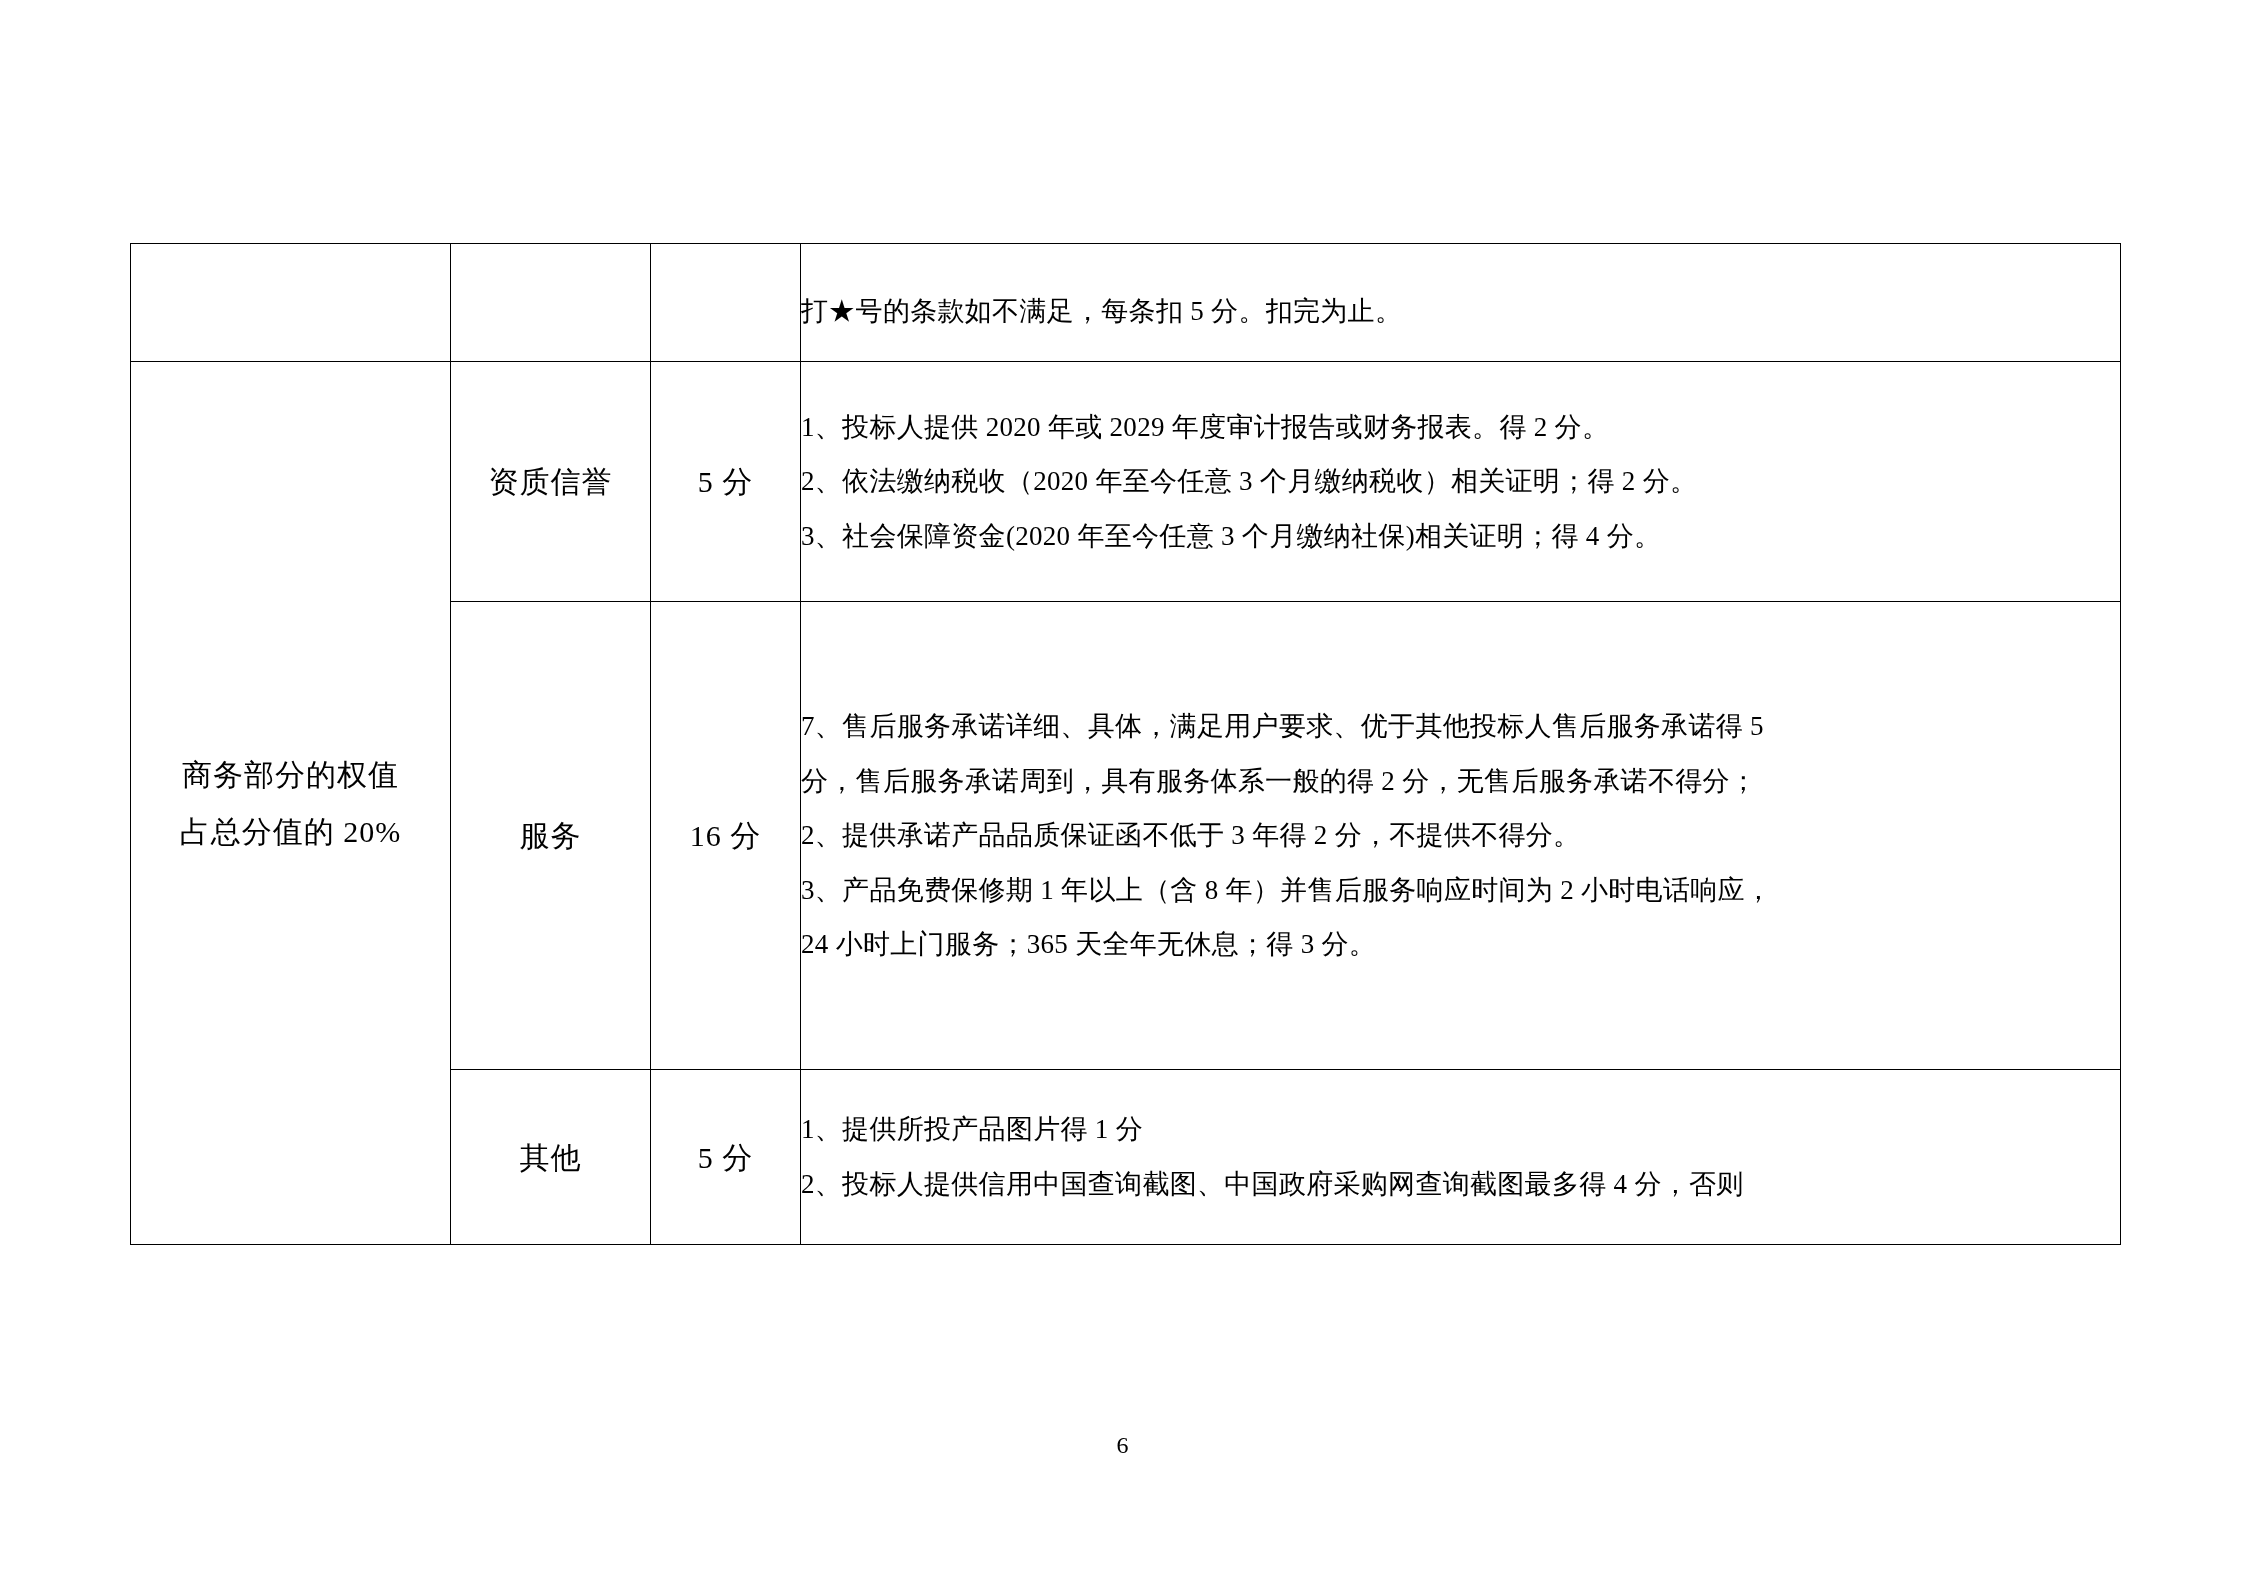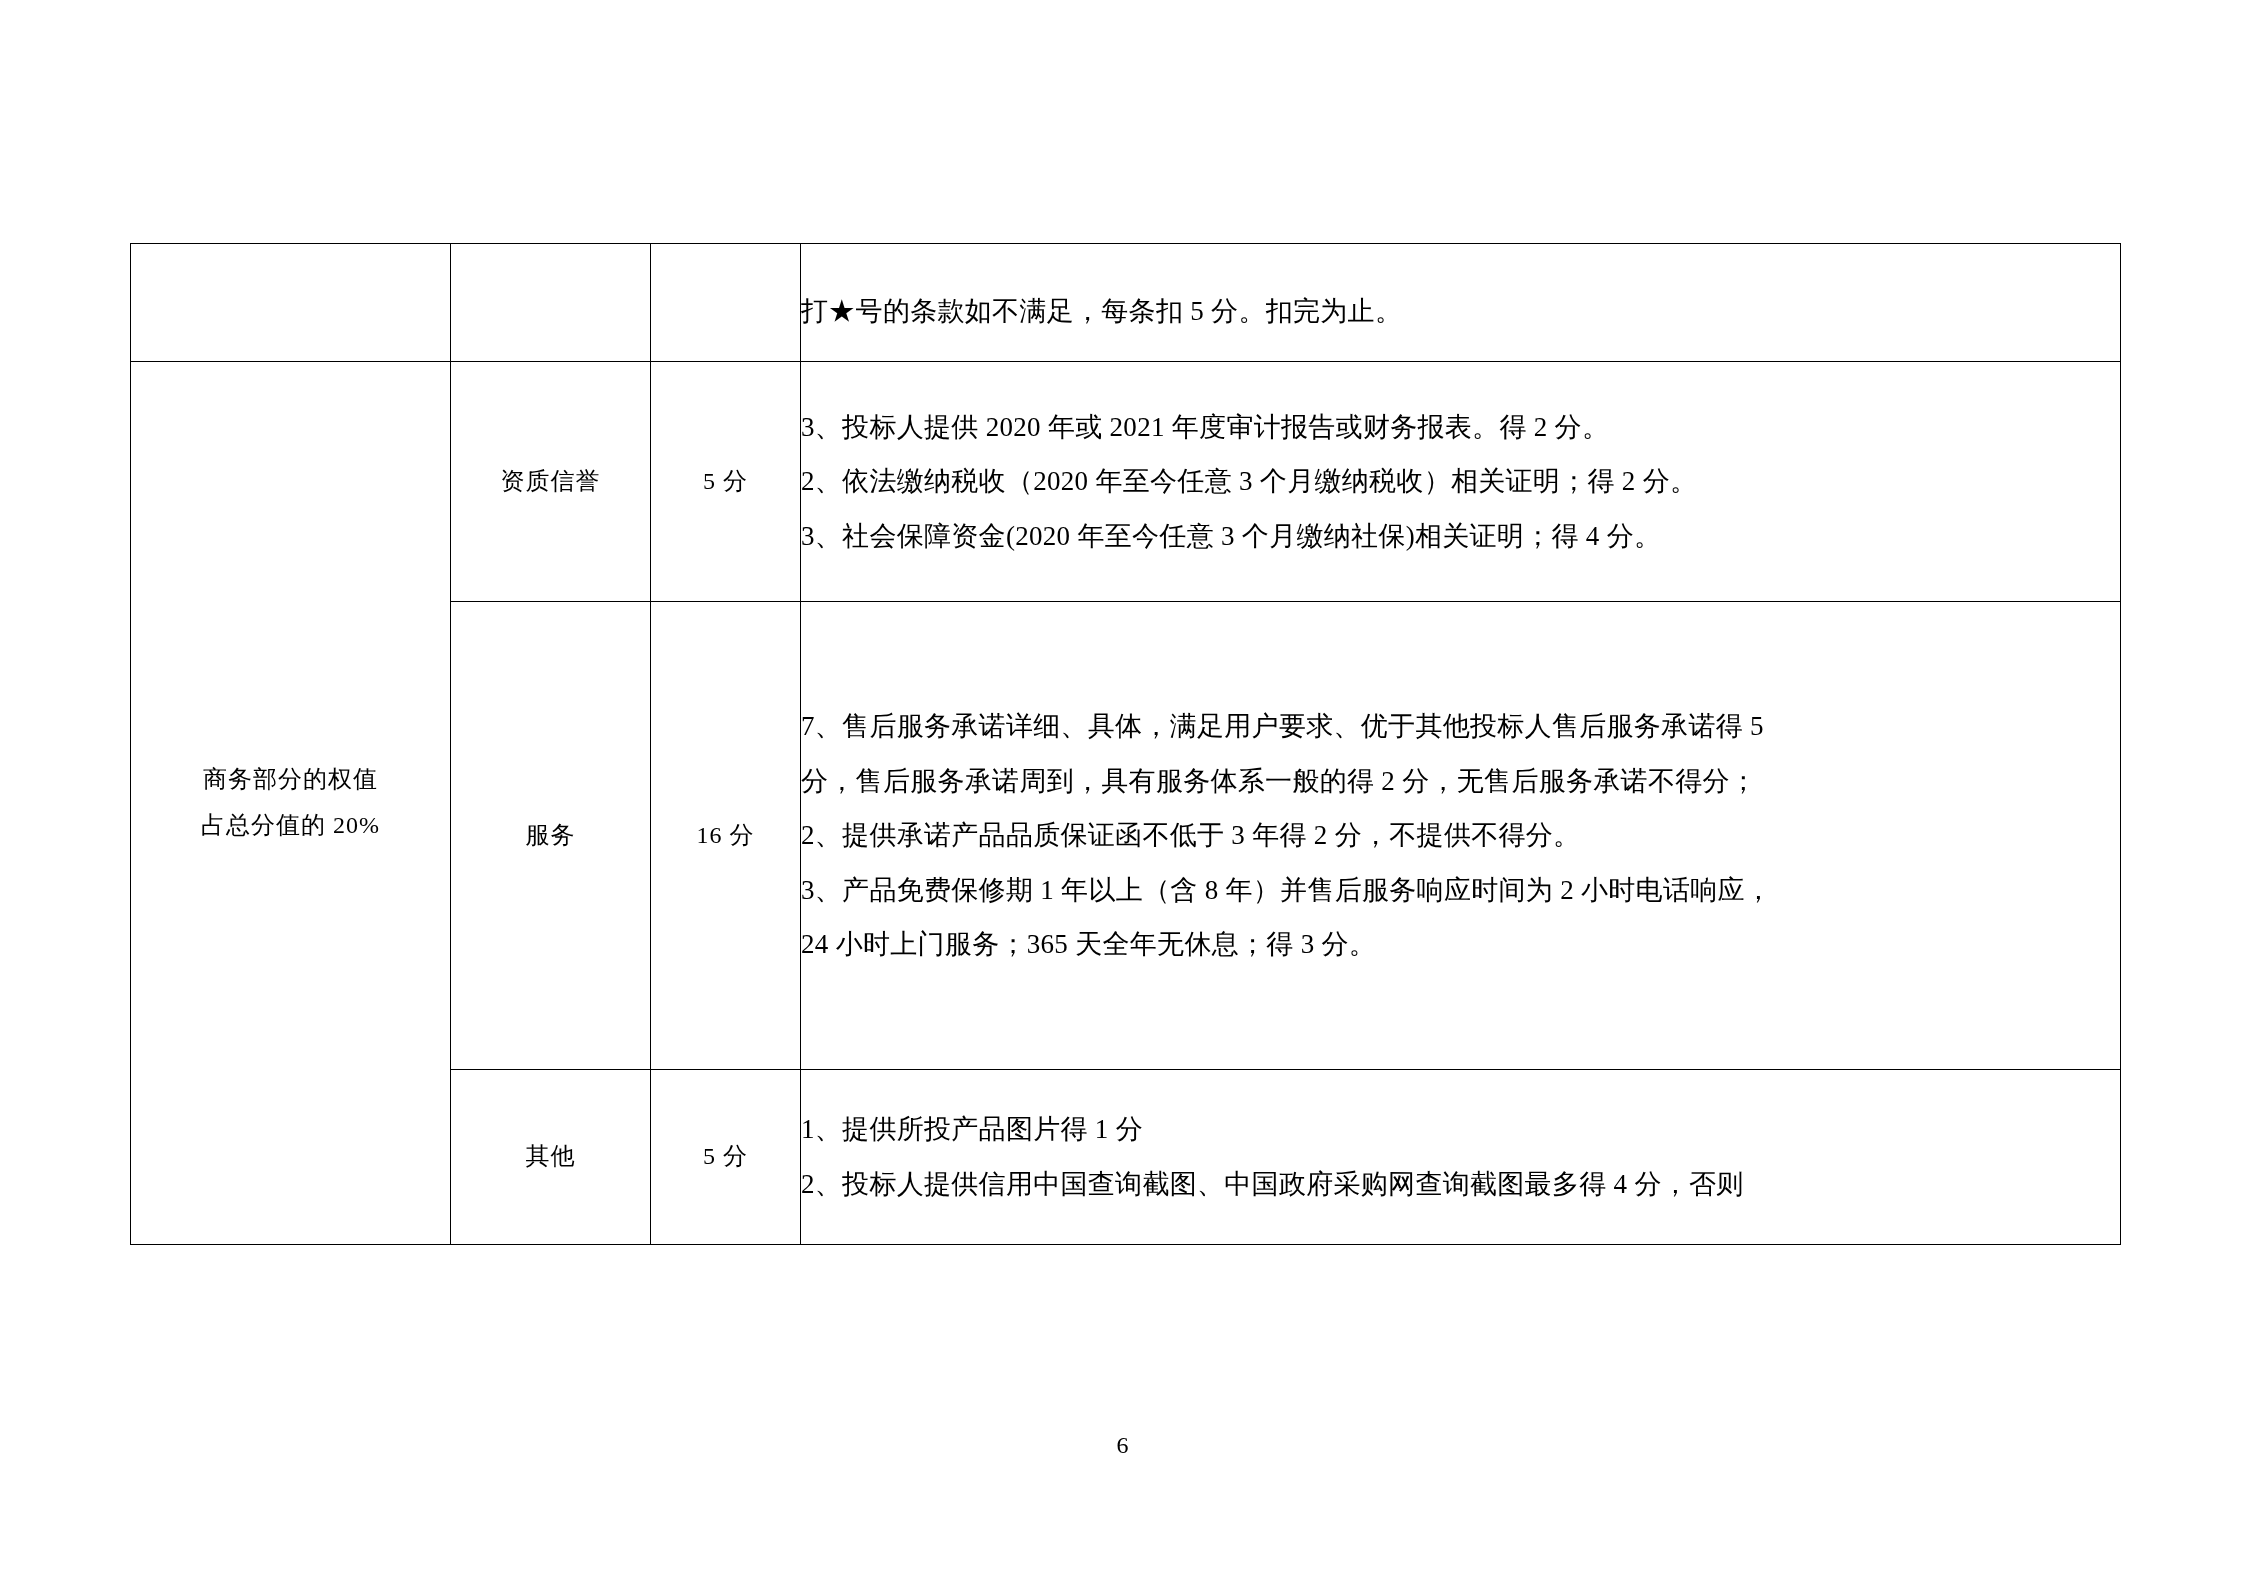--- a/index.html
+++ b/index.html
@@ -34,21 +34,21 @@
     vertical-align: middle;
     padding: 0;
   }
   .col-category { width: 320px; }
   .col-item     { width: 200px; }
   .col-score    { width: 150px; }
   .col-desc     { width: 1320px; }
 
   .cell-center {
     text-align: center;
-    font-size: 24px;
+    font-size: 30px;
     line-height: 1.9;
     letter-spacing: 1px;
   }
   .cell-center .line { display: block; }
 
   .desc-cell {
     padding: 18px 26px 18px 22px;
     font-size: 27px;
     line-height: 2.02;
     text-align: left;
@@ -97,21 +97,21 @@
       </tr>
 
       <tr style="height:240px;">
         <td class="cell-center" rowspan="3">
           <span class="line">商务部分的权值</span>
           <span class="line">占总分值的 20%</span>
         </td>
         <td class="cell-center">资质信誉</td>
         <td class="cell-center">5 分</td>
         <td class="desc-cell">
-          <p>3、投标人提供 2020 年或 2021 年度审计报告或财务报表。得 2 分。</p>
+          <p>1、投标人提供 2020 年或 2029 年度审计报告或财务报表。得 2 分。</p>
           <p>2、依法缴纳税收（2020 年至今任意 3 个月缴纳税收）相关证明；得 2 分。</p>
           <p>3、社会保障资金(2020 年至今任意 3 个月缴纳社保)相关证明；得 4 分。</p>
         </td>
       </tr>
 
       <tr style="height:468px;">
         <td class="cell-center">服务</td>
         <td class="cell-center">16 分</td>
         <td class="desc-cell">
           <p>7、售后服务承诺详细、具体，满足用户要求、优于其他投标人售后服务承诺得 5</p>

